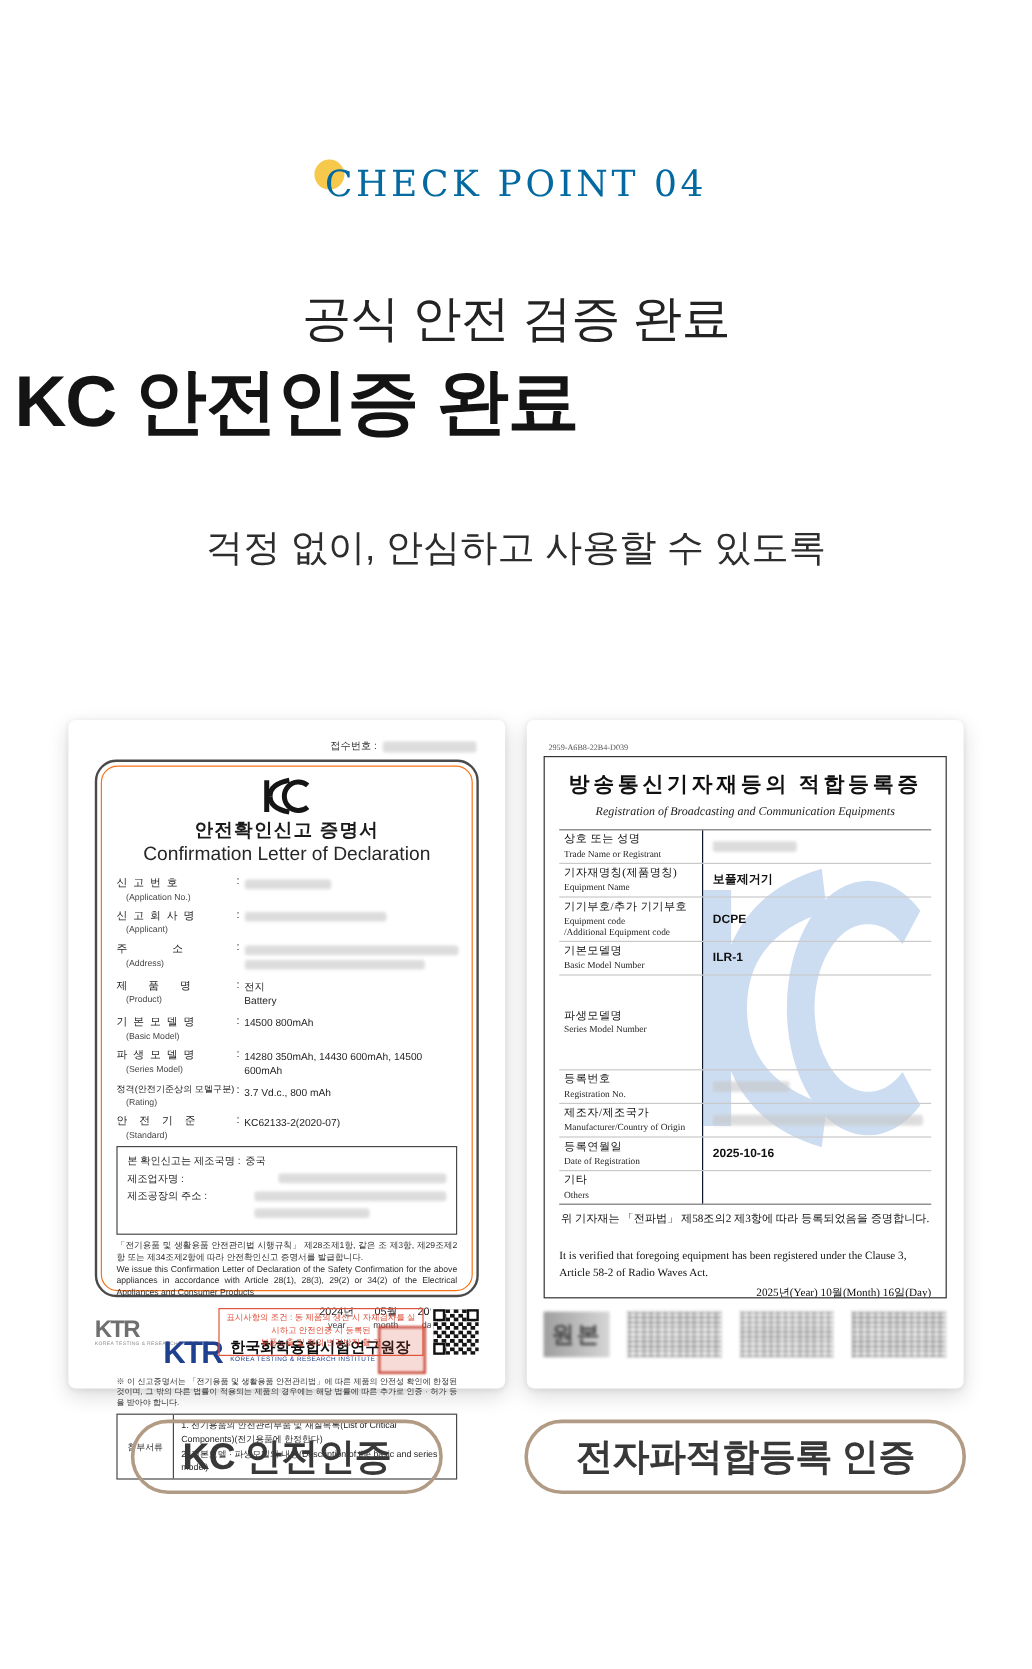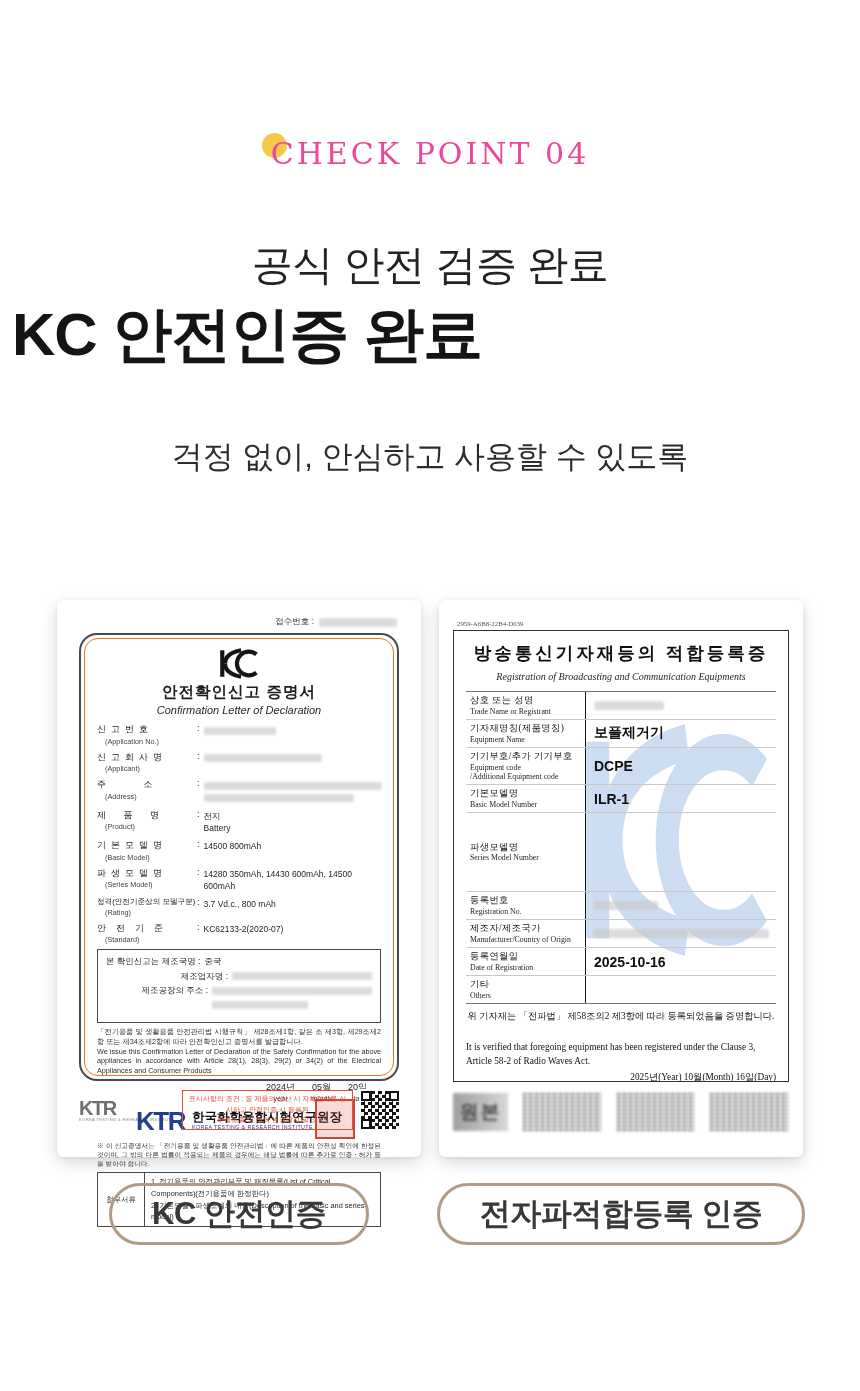--- a/index.html
+++ b/index.html
@@ -2,21 +2,21 @@
 <html><head>
 <meta charset="utf-8">
 <style>
   html,body{margin:0;padding:0;background:#fff;}
   .page{position:relative;width:860px;height:1391px;margin:0 auto;background:#ffffff;
         font-family:"Liberation Sans",sans-serif;overflow:hidden;}
 
   
   .eyebrow-wrap{position:absolute;top:136px;left:0;width:100%;text-align:center;}
   .eyebrow{position:relative;display:inline-block;font-family:"DejaVu Serif",serif;
-           font-size:30px;letter-spacing:3px;color:#ec4899;}
+           font-size:30px;letter-spacing:3px;color:#0369a1;}
   .eyebrow .dot{position:absolute;left:-9px;top:-3px;width:25px;height:25px;border-radius:50%;
                 background:#f6c84b;z-index:0;}
   .eyebrow .txt{position:relative;z-index:1;}
 
   
   .title-sub{position:absolute;top:238px;left:0;width:100%;text-align:center;
              font-size:41px;font-weight:500;color:#232323;letter-spacing:-0.5px;}
   .title-main{position:absolute;top:295px;left:12px;width:100%;text-align:left;
               font-size:60px;font-weight:800;color:#141414;letter-spacing:-1px;}
   .desc{position:absolute;top:433px;left:0;width:100%;text-align:center;
@@ -35,31 +35,31 @@
           filter:blur(1.2px);vertical-align:middle;}
 
   
   .receipt{display:flex;justify-content:flex-end;align-items:center;gap:5px;
            font-size:8.5px;color:#333;margin:8px 2px 5px 0;}
   .frame{border:2px solid #4a4a4a;border-radius:18px;padding:3px;height:448px;box-sizing:border-box;}
   .frame-inner{border:1px solid #f97316;border-radius:14px;padding:6px 12px;height:100%;
                box-sizing:border-box;}
   .kc-mark{display:block;margin:2px auto 0;}
   .cl-title{font-size:15.5px;font-weight:700;text-align:center;color:#1b1b1b;letter-spacing:1px;margin-top:2px;}
-  .cl-title-en{font-size:11px;text-align:center;color:#272727;margin-top:1px;font-style:italic;}
+  .cl-title-en{font-size:16px;text-align:center;color:#272727;margin-top:1px;}
   .lrows{margin-top:7px;}
   .lrow{display:flex;margin-bottom:5px;}
   .llab{width:100px;flex:none;}
   .lko{display:block;font-size:9px;color:#222;white-space:pre;}
   .len{display:block;font-size:7.3px;color:#454545;padding-left:8px;margin-top:.5px;}
   .colon{font-size:9px;color:#222;margin:0 4px 0 0;}
   .lval{font-size:8.5px;color:#1f1f1f;padding-top:1px;line-height:1.45;}
   .maker-box{border:1px solid #4a4a4a;margin-top:1px;padding:4px 8px 10px;font-size:8.5px;color:#1f1f1f;line-height:1.7;}
   .mline{display:flex;align-items:center;gap:4px;}
-  .mline .mlabel{display:inline-block;text-align:right;}
+  .mline .mlabel{display:inline-block;text-align:left;}
   .law{margin-top:4px;font-size:7.2px;color:#2e2e2e;line-height:1.35;text-align:justify;}
   .ldate{display:flex;justify-content:flex-end;gap:16px;margin-top:5px;padding-right:14px;
          text-align:center;font-size:9px;color:#222;}
   .ldate .en{display:block;font-size:7.5px;color:#444;}
   .sig{position:relative;display:flex;align-items:center;justify-content:center;gap:7px;margin-top:3px;}
   .ktr-logo{font-size:26px;font-weight:800;color:#1f3f8f;letter-spacing:-1.5px;}
   .sig-name{font-size:12.5px;font-weight:700;color:#0d0d0d;line-height:1.1;}
   .sig-sub{display:block;font-size:5.3px;font-weight:400;color:#1f3f8f;letter-spacing:.4px;}
   .seal-red{position:absolute;right:26px;top:-7px;width:36px;height:36px;
             border:2px solid rgba(193,48,32,.85);background:rgba(214,73,52,.2);
@@ -89,21 +89,21 @@
           text-align:center;color:#101010;margin-top:2px;}
   .rsub{position:relative;z-index:1;font-size:10px;font-style:italic;text-align:center;
         color:#1d1d1d;margin-top:6px;}
   .rtable{position:relative;z-index:1;margin-top:9px;border-top:1px solid #777;}
   .rrow{display:flex;border-bottom:1px solid #c9c9c9;}
   .rrow.last{border-bottom:1px solid #777;}
   .rlab{width:120px;flex:none;border-right:1px solid #0f172a;padding:3px 4px;box-sizing:border-box;}
   .rlab .ko{display:block;font-size:9.3px;color:#101010;letter-spacing:.4px;line-height:1.25;}
   .rlab .en{display:block;font-size:7.8px;color:#1d1d1d;line-height:1.2;}
   .rval{flex:1;padding:4px 8px;display:flex;align-items:center;
-        font-family:"Liberation Sans",sans-serif;font-size:14px;font-weight:700;color:#101010;}
+        font-family:"Liberation Sans",sans-serif;font-size:10px;font-weight:700;color:#101010;}
   .rrow.tall{min-height:78px;}
   .rstate{position:relative;z-index:1;margin-top:6px;font-size:9.3px;color:#101010;line-height:1.45;}
   .rstate .ko{text-align:center;}
   .rstate .en{text-align:left;margin-top:18px;}
   .rdate{position:relative;z-index:1;text-align:right;font-size:9.3px;color:#101010;margin-top:3px;font-family:Liberation Serif, serif;}
   .ragency{position:relative;z-index:1;text-align:center;font-size:12px;letter-spacing:2px;
            color:#101010;margin-top:14px;}
   .rseal{position:absolute;right:62px;top:-14px;width:46px;height:46px;box-sizing:border-box;
          border:3.5px solid #d2301e;color:#d2301e;font-size:12.5px;line-height:1.1;font-weight:700;
          word-break:break-all;padding:1px 2px;text-align:center;background:rgba(255,255,255,.55);

